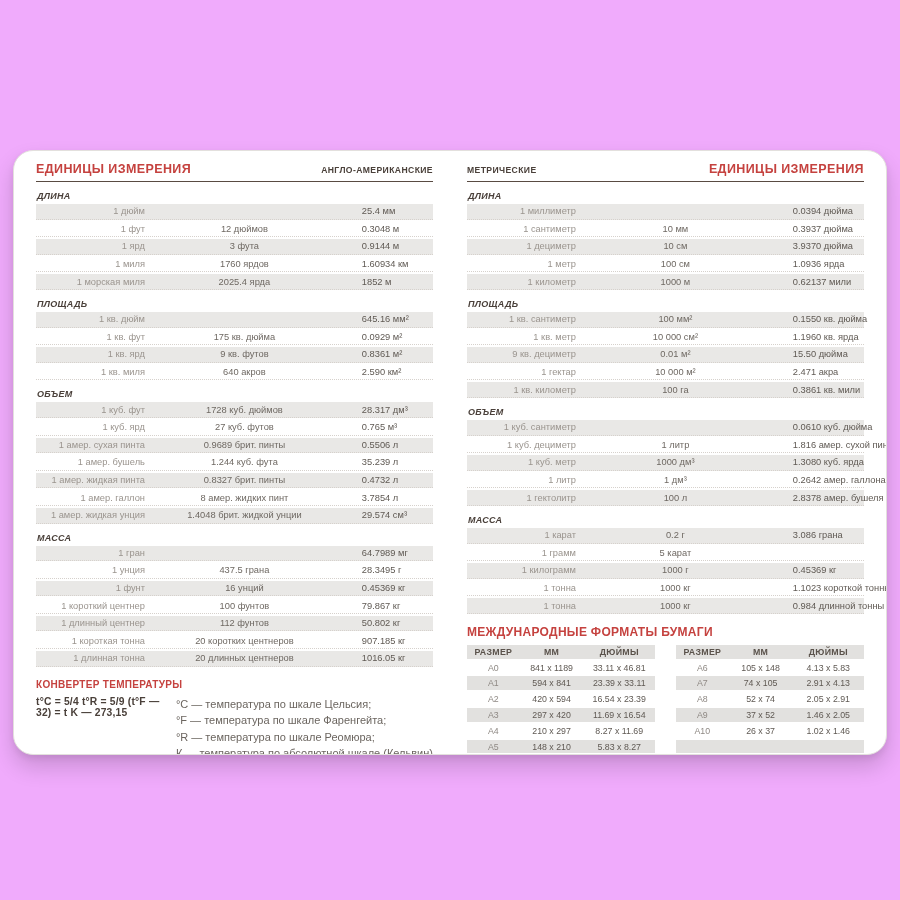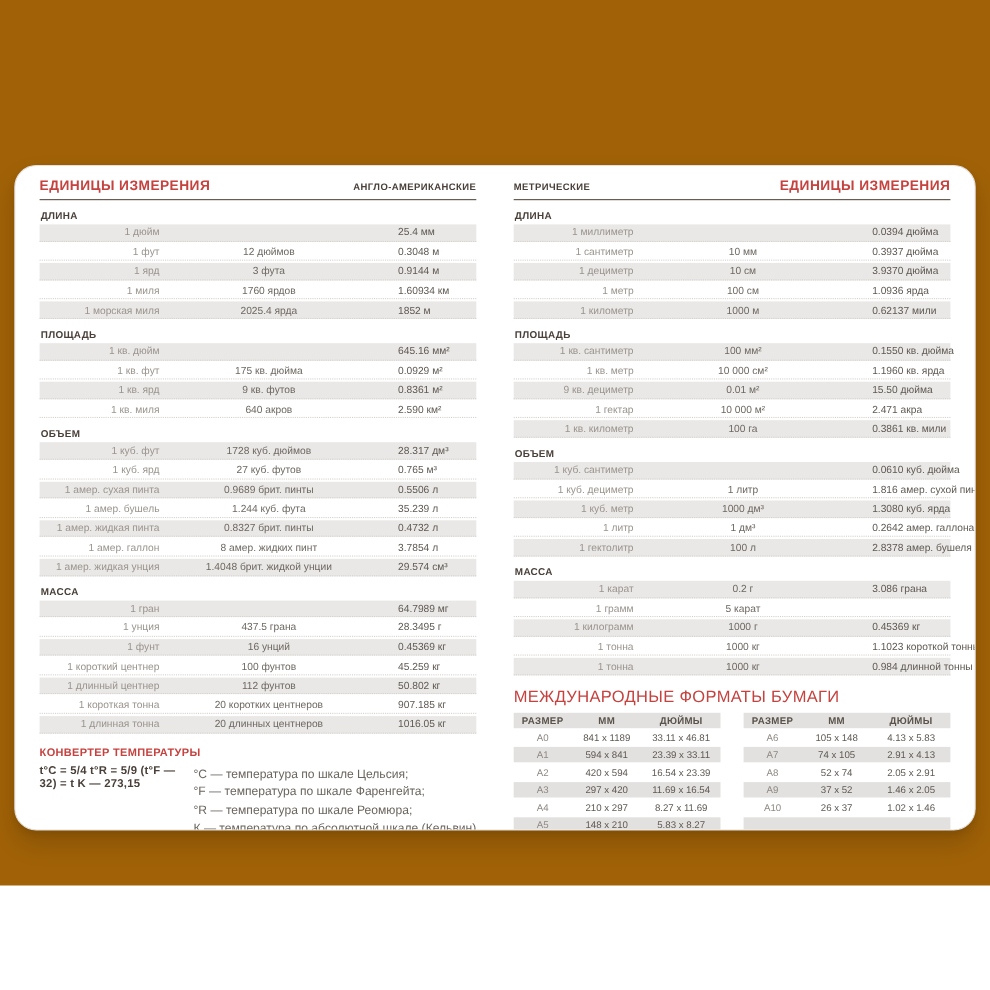--- a/index.html
+++ b/index.html
@@ -1,44 +1,44 @@
 <!DOCTYPE html>
 <html><head>
 <meta charset="utf-8">
 <style>
   html,body{margin:0;padding:0;background:#ffffff;width:900px;height:900px;
     font-family:"Liberation Sans", sans-serif;-webkit-font-smoothing:antialiased;}
-  .canvas{position:relative;width:900px;height:805px;background:#a16207;overflow:hidden;}
+  .canvas{position:relative;width:900px;height:900px;background:#f0abfc;overflow:hidden;}
   .spread{position:absolute;left:13px;top:150px;width:874px;height:605px;background:#fff;
     border:1px solid #e3e0dd;border-radius:20px;
     box-shadow:0 12px 22px rgba(0,0,0,.16), 0 3px 6px rgba(0,0,0,.07);
     display:flex;box-sizing:border-box;overflow:hidden;}
   .page{flex:1;box-sizing:border-box;padding-top:11px;}
   .page-left{padding-left:22px;padding-right:17px;}
   .page-right{padding-left:17px;padding-right:22px;}
   .page-header{display:flex;justify-content:space-between;align-items:baseline;margin-bottom:5px;}
   .title-red{color:#c5423f;font-weight:bold;font-size:12.5px;letter-spacing:.4px;}
   .title-side{color:#4a403a;font-weight:bold;font-size:8.6px;letter-spacing:.4px;}
   .rule{border:none;border-top:1.6px solid #594b42;margin:0 0 9px 0;}
   .sec{margin-bottom:9px;}
-  .sec-heading{color:#4a403a;font-weight:bold;font-size:9px;letter-spacing:.3px;margin:0 0 3px 1px;}
+  .sec-heading{color:#4a403a;font-weight:bold;font-size:9px;letter-spacing:.3px;margin:0 0 3px 1px;font-style:italic;}
   .row{display:grid;grid-template-columns:34% 37% 29%;align-items:center;
     height:14.6px;margin-bottom:2px;border-bottom:1px dotted #d6d1cc;font-size:9.3px;}
   .sec .row:nth-child(even){background:#e9e8e6;}
   .c0{color:#9a948e;text-align:right;padding-right:26px;white-space:nowrap;}
   .c1{color:#6e6862;text-align:center;white-space:nowrap;}
   .c2{color:#5f5953;text-align:left;white-space:nowrap;margin-left:44px;}
   .temp{margin-top:12px;}
   .temp-heading{color:#c5423f;font-weight:bold;font-size:10px;letter-spacing:.3px;margin-bottom:6px;}
   .temp-body{display:flex;}
   .formula{width:55%;color:#4a403a;font-weight:bold;font-size:10.3px;letter-spacing:.2px;}
   .legend{flex:1;font-size:11px;color:#6b655f;line-height:1.5;}
   .legend-line{white-space:nowrap;}
   .paper{margin-top:11px;}
-  .paper-heading{color:#c5423f;font-weight:normal;font-size:15px;letter-spacing:.3px;margin-bottom:6px;}
+  .paper-heading{color:#c5423f;font-weight:bold;font-size:12px;letter-spacing:.3px;margin-bottom:6px;}
   .paper-tables{display:flex;gap:21px;}
   .ptable{flex:1;}
   .prow{display:grid;grid-template-columns:28% 34% 38%;align-items:center;
     height:13.8px;margin-bottom:2px;font-size:8.8px;}
   .ptable .prow:nth-child(odd){background:#e2e1df;}
   .phead span{color:#5a524b;font-weight:bold;letter-spacing:.3px;}
   .pc0{color:#8f8984;text-align:center;}
   .pc1,.pc2{color:#5f5953;text-align:center;white-space:nowrap;}
 </style>
 </head>
@@ -156,21 +156,21 @@
               <span class="c2">28.3495 г</span>
             </div>
             <div class="row">
               <span class="c0">1 фунт</span>
               <span class="c1">16 унций</span>
               <span class="c2">0.45369 кг</span>
             </div>
             <div class="row">
               <span class="c0">1 короткий центнер</span>
               <span class="c1">100 фунтов</span>
-              <span class="c2">45.259 кг</span>
+              <span class="c2">79.867 кг</span>
             </div>
             <div class="row">
               <span class="c0">1 длинный центнер</span>
               <span class="c1">112 фунтов</span>
               <span class="c2">50.802 кг</span>
             </div>
             <div class="row">
               <span class="c0">1 короткая тонна</span>
               <span class="c1">20 коротких центнеров</span>
               <span class="c2">907.185 кг</span>

